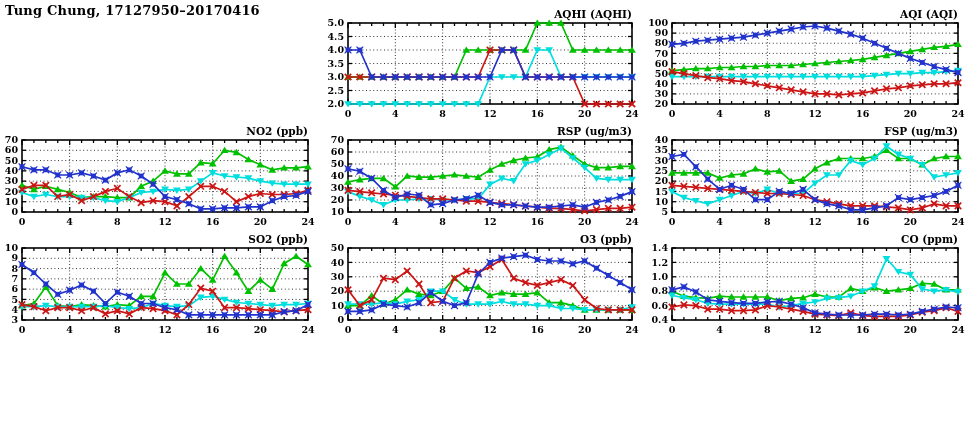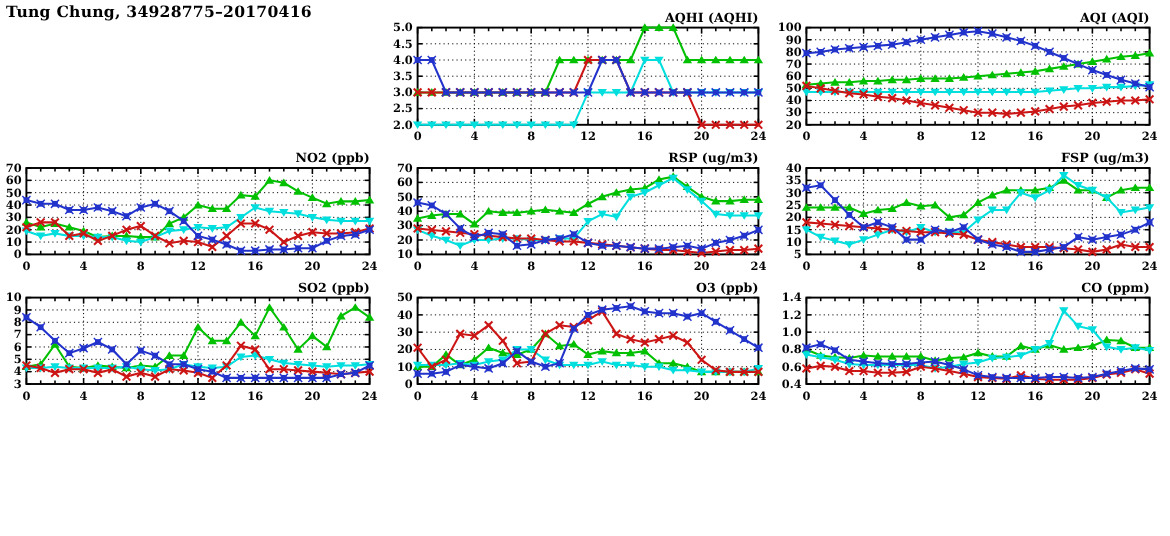--- a/index.html
+++ b/index.html
@@ -9,21 +9,21 @@
   .grid{stroke:#000;stroke-width:0.8;stroke-dasharray:1,2.6;}
   .vgrid{stroke:#000;stroke-width:0.8;stroke-dasharray:1,2.2;}
   .tick{stroke:#000;stroke-width:1.3;}
   .border{fill:none;stroke:#000;stroke-width:1.6;}
   .ylab,.xlab{font-family:"DejaVu Serif",serif;font-weight:bold;font-size:9.5px;}
   .ctitle{font-family:"DejaVu Serif",serif;font-weight:bold;font-size:10.5px;}
 </style>
 </head>
 <body>
 
-<div id="page-title">Tung Chung, 34928775–20170416</div>
+<div id="page-title">Tung Chung, 17127950–20170416</div>
 <svg id="charts-svg" width="975" height="447" viewBox="0 0 975 447">
     <g>
       <line x1="348" x2="352" y1="104" y2="104" class="tick"></line>
       <line x1="628" x2="632" y1="104" y2="104" class="tick"></line>
       <text x="344" y="107.2" class="ylab" text-anchor="end">2.0</text>
       <line x1="348" x2="632" y1="90.5" y2="90.5" class="grid"></line>
       <line x1="348" x2="352" y1="90.5" y2="90.5" class="tick"></line>
       <line x1="628" x2="632" y1="90.5" y2="90.5" class="tick"></line>
       <text x="344" y="93.7" class="ylab" text-anchor="end">2.5</text>
       <line x1="348" x2="632" y1="77" y2="77" class="grid"></line>

